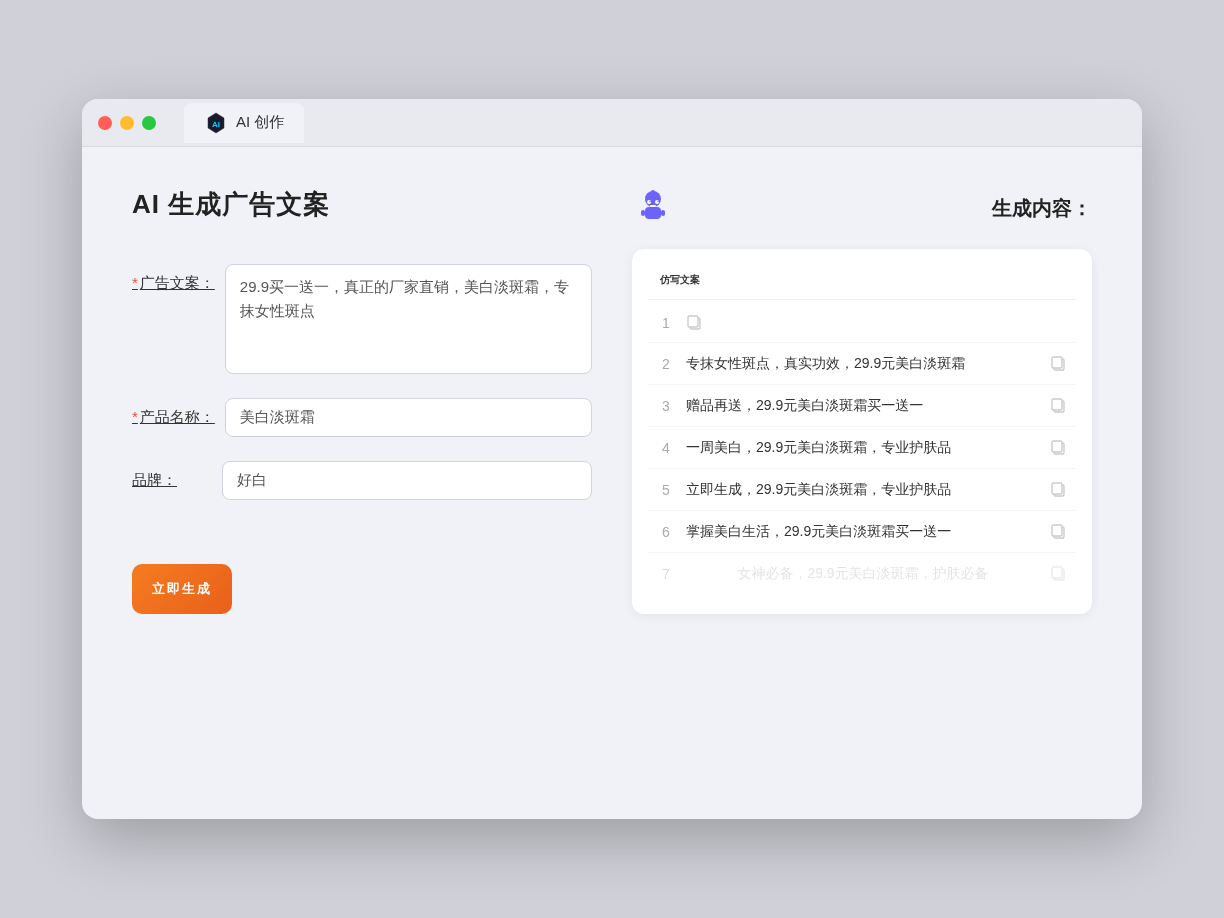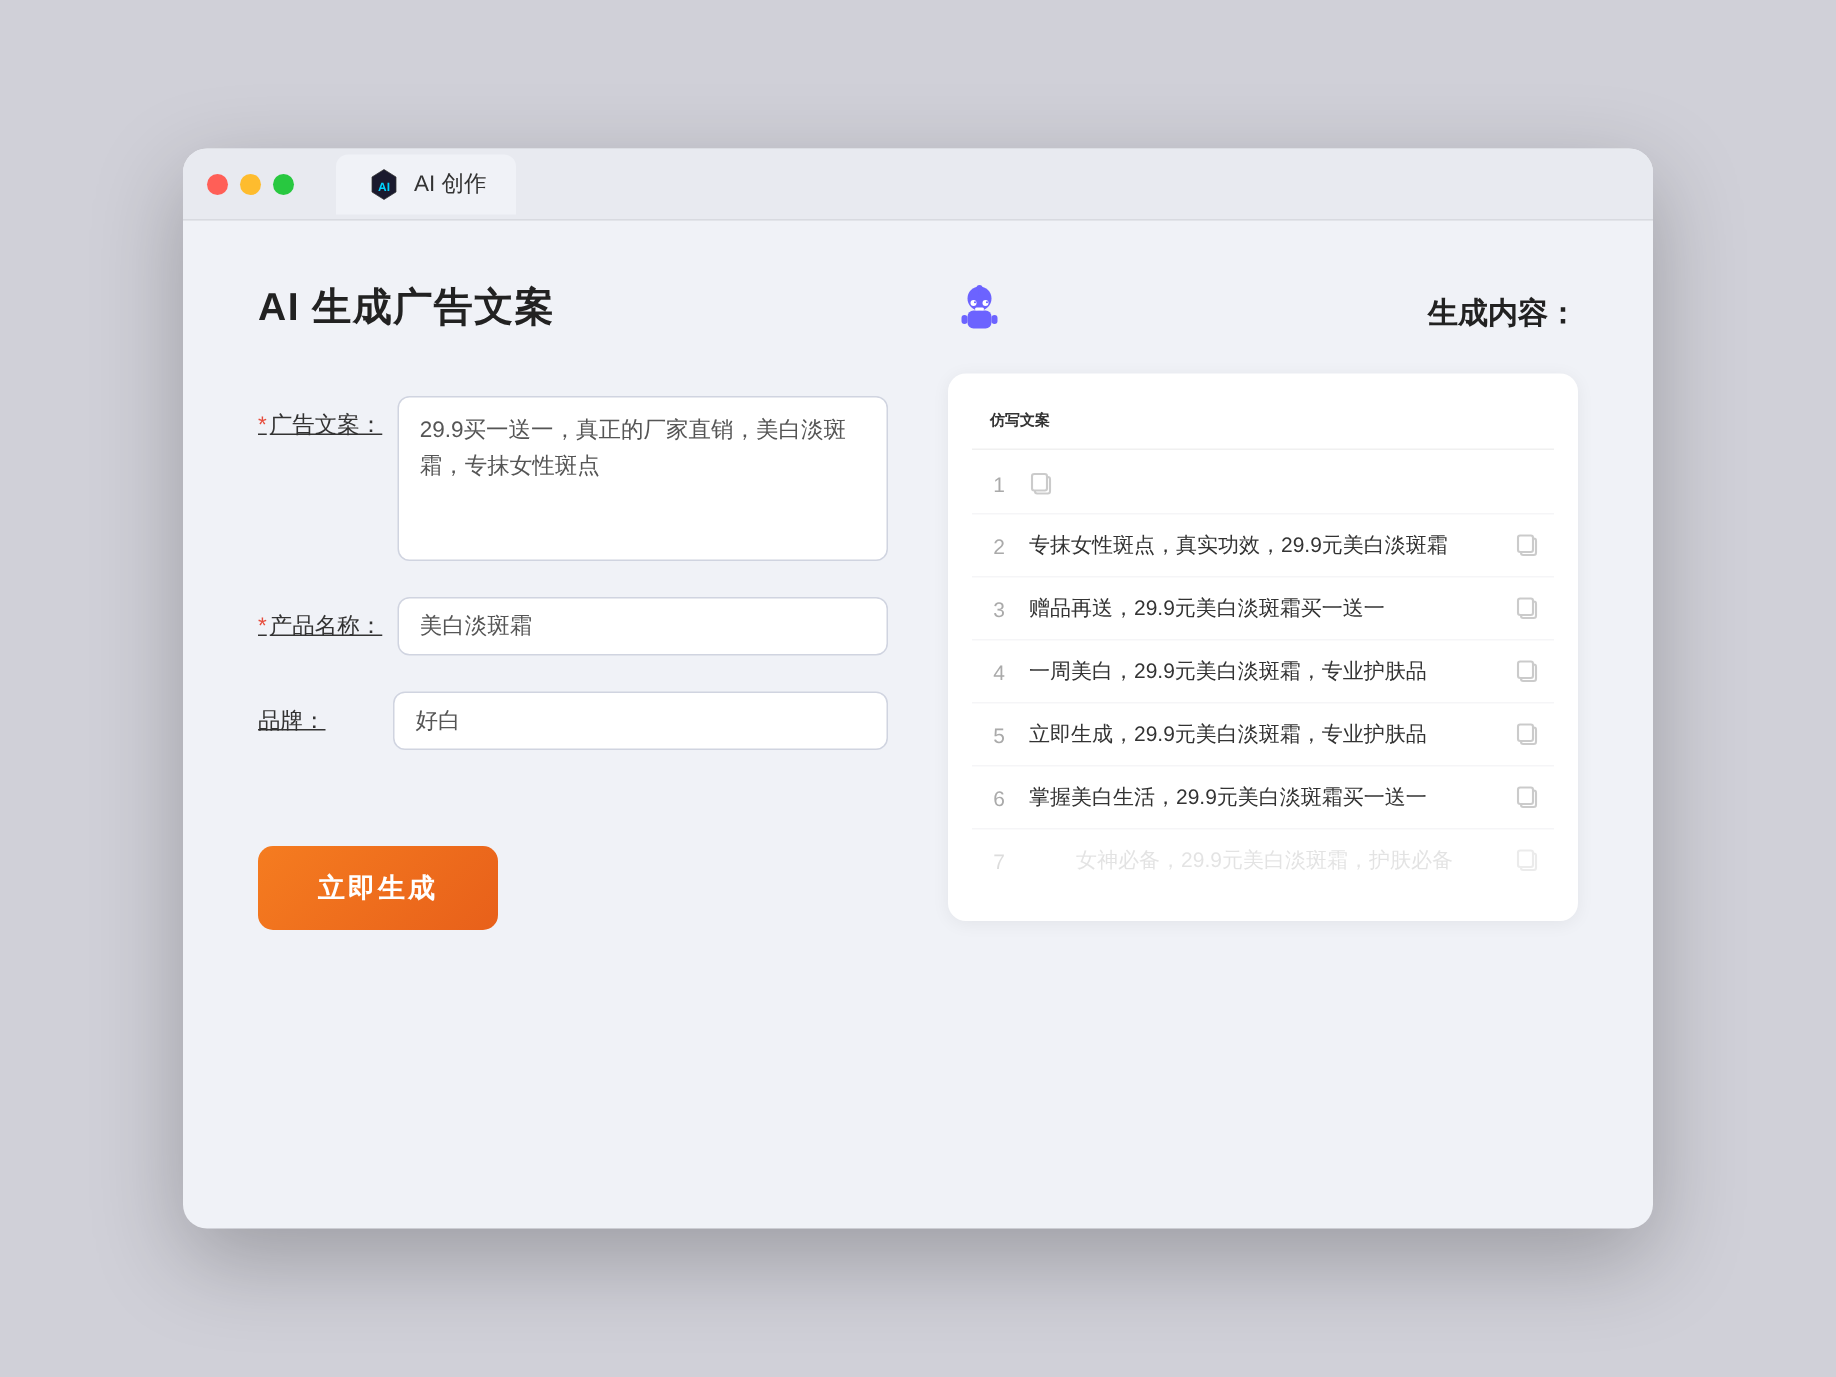--- a/index.html
+++ b/index.html
@@ -6,21 +6,21 @@
     body {
       background: #d0d0d8;
       display: flex;
       align-items: center;
       justify-content: center;
       min-height: 100vh;
       font-family: -apple-system, 'PingFang SC', 'Microsoft YaHei', sans-serif;
     }
 
     .browser-window {
-      width: 980px;
+      width: 1060px;
       min-height: 720px;
       background: #f0f2f7;
       border-radius: 16px;
       box-shadow: 0 20px 60px rgba(0,0,0,0.25);
       overflow: hidden;
     }
 
     .browser-titlebar {
       background: #e8eaf0;
       height: 48px;
@@ -124,22 +124,22 @@
       height: 110px;
       line-height: 1.6;
     }
 
     .generate-btn {
       margin-top: 40px;
       background: linear-gradient(135deg, #f57c20, #e8601a);
       color: #fff;
       border: none;
       border-radius: 10px;
-      padding: 16px 40px;
-      font-size: 18px;
+      padding: 16px 20px;
+      font-size: 13px;
       font-weight: 600;
       cursor: pointer;
       letter-spacing: 2px;
       font-family: inherit;
     }
 
     
     .right-panel {}
 
     .result-header {

